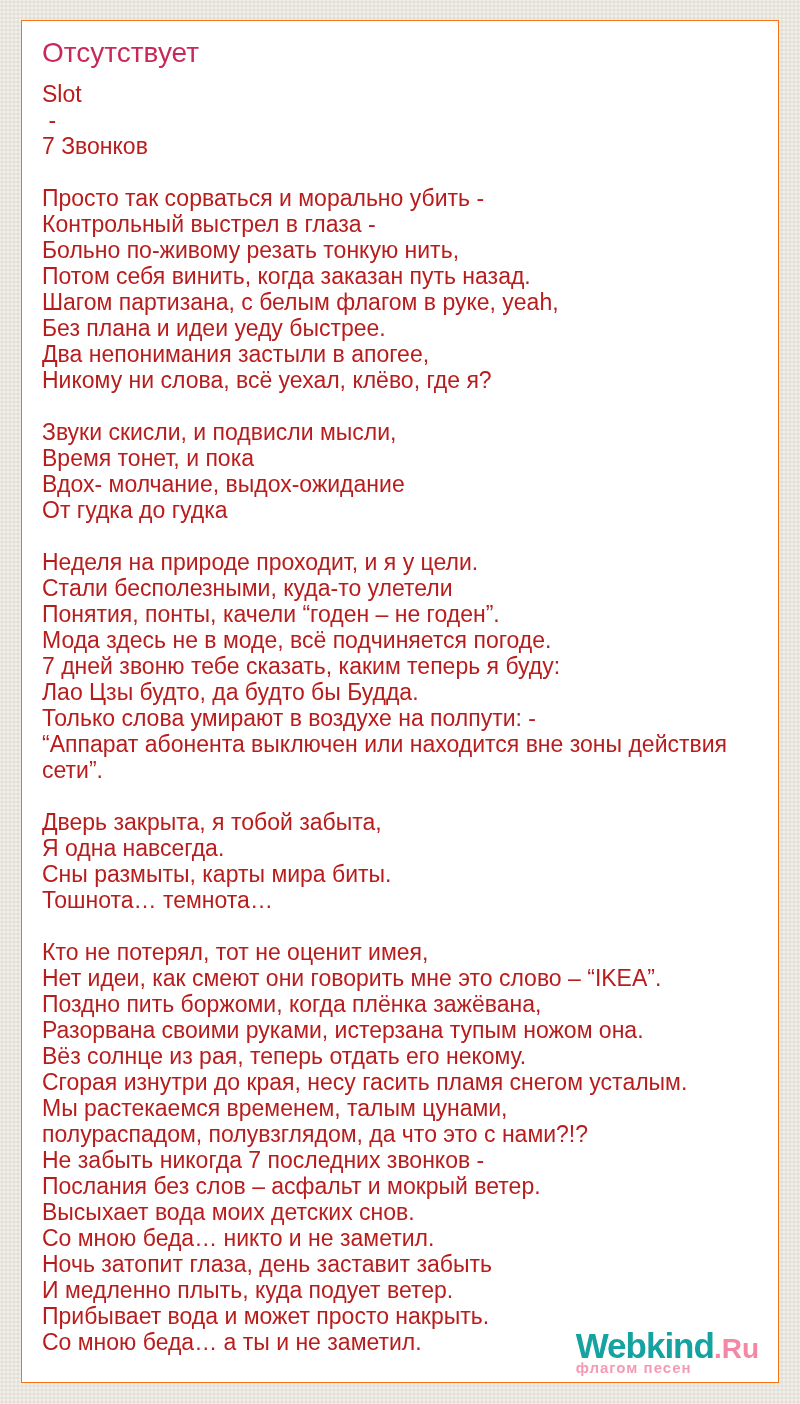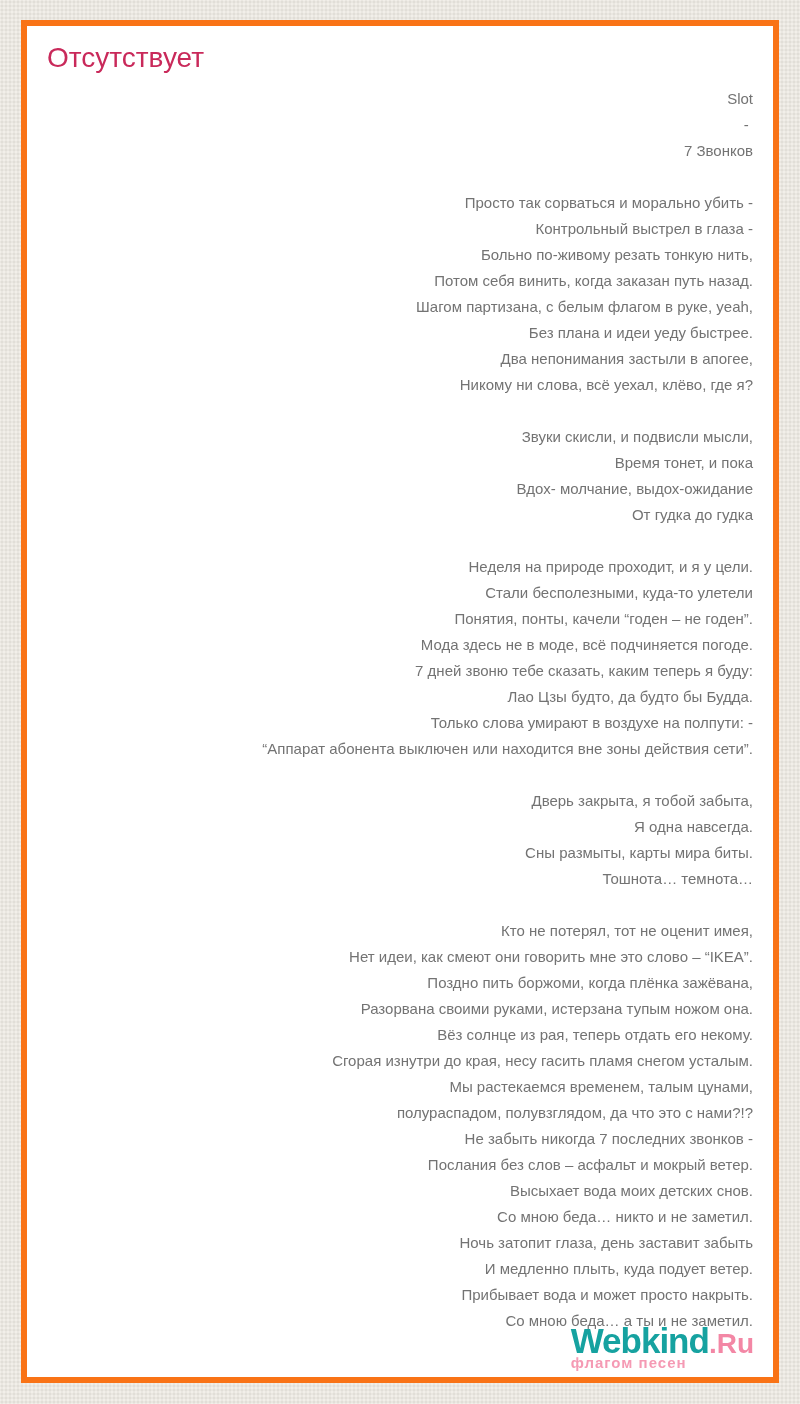--- a/index.html
+++ b/index.html
@@ -20,21 +20,21 @@
     position: relative;
   }
   .card {
     position: absolute;
     left: 21px;
     top: 20px;
     width: 758px;
     height: 1363px;
     box-sizing: border-box;
     background: #ffffff;
-    border: 6px solid #f97316;
+    border: 1px solid #f97316;
     padding: 16px 20px 20px 20px;
   }
   .song-title {
     margin: 0;
     font-size: 28px;
     line-height: 32px;
     font-weight: normal;
     color: #c9295a;
   }
   .artist-line {
@@ -45,25 +45,24 @@
     padding-bottom: 3px;
     border-bottom: 1px dashed #7d98a6;
   }
   .artist-link {
     color: #3e9fa8;
     text-decoration: none;
     cursor: pointer;
   }
   .lyrics {
     margin-top: 12px;
-    font-size: 15px;
+    font-size: 23px;
     line-height: 26px;
-    color: #737373;
+    color: #b91c1c;
     white-space: pre-wrap;
-    text-align: right;
   }
   .logo {
     position: absolute;
     right: 19px;
     bottom: 7px;
     text-align: left;
     font-weight: bold;
     line-height: 1;
     cursor: pointer;
   }

